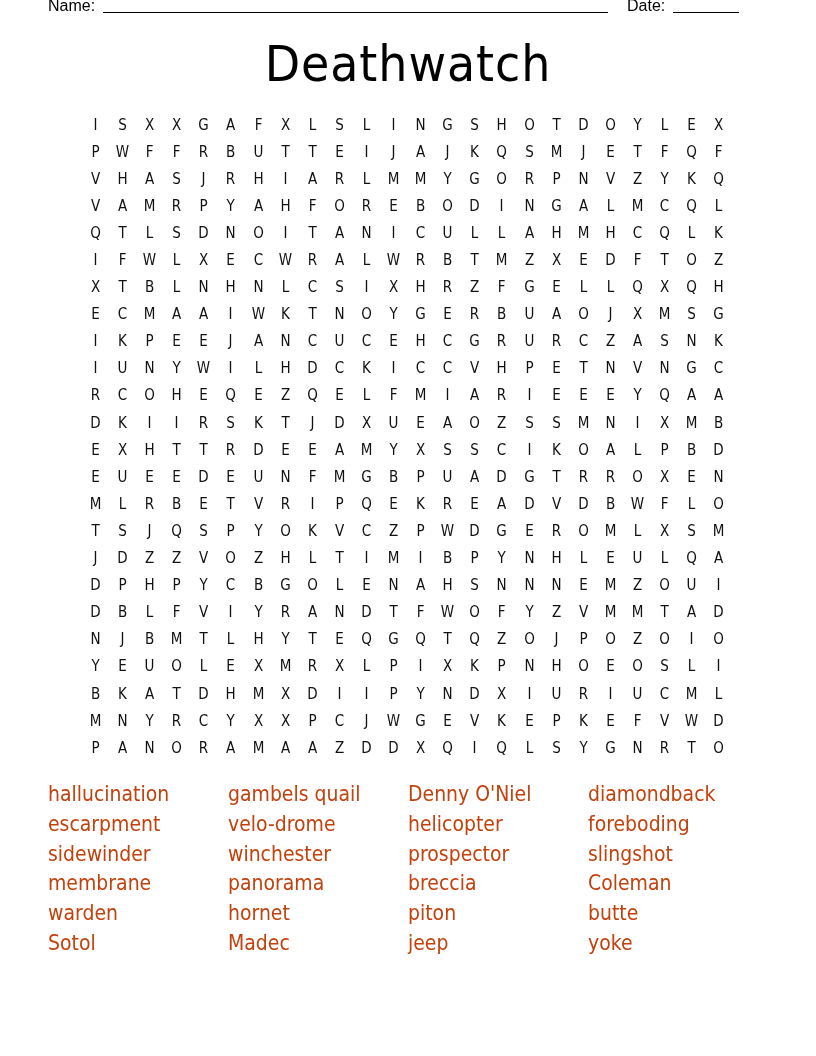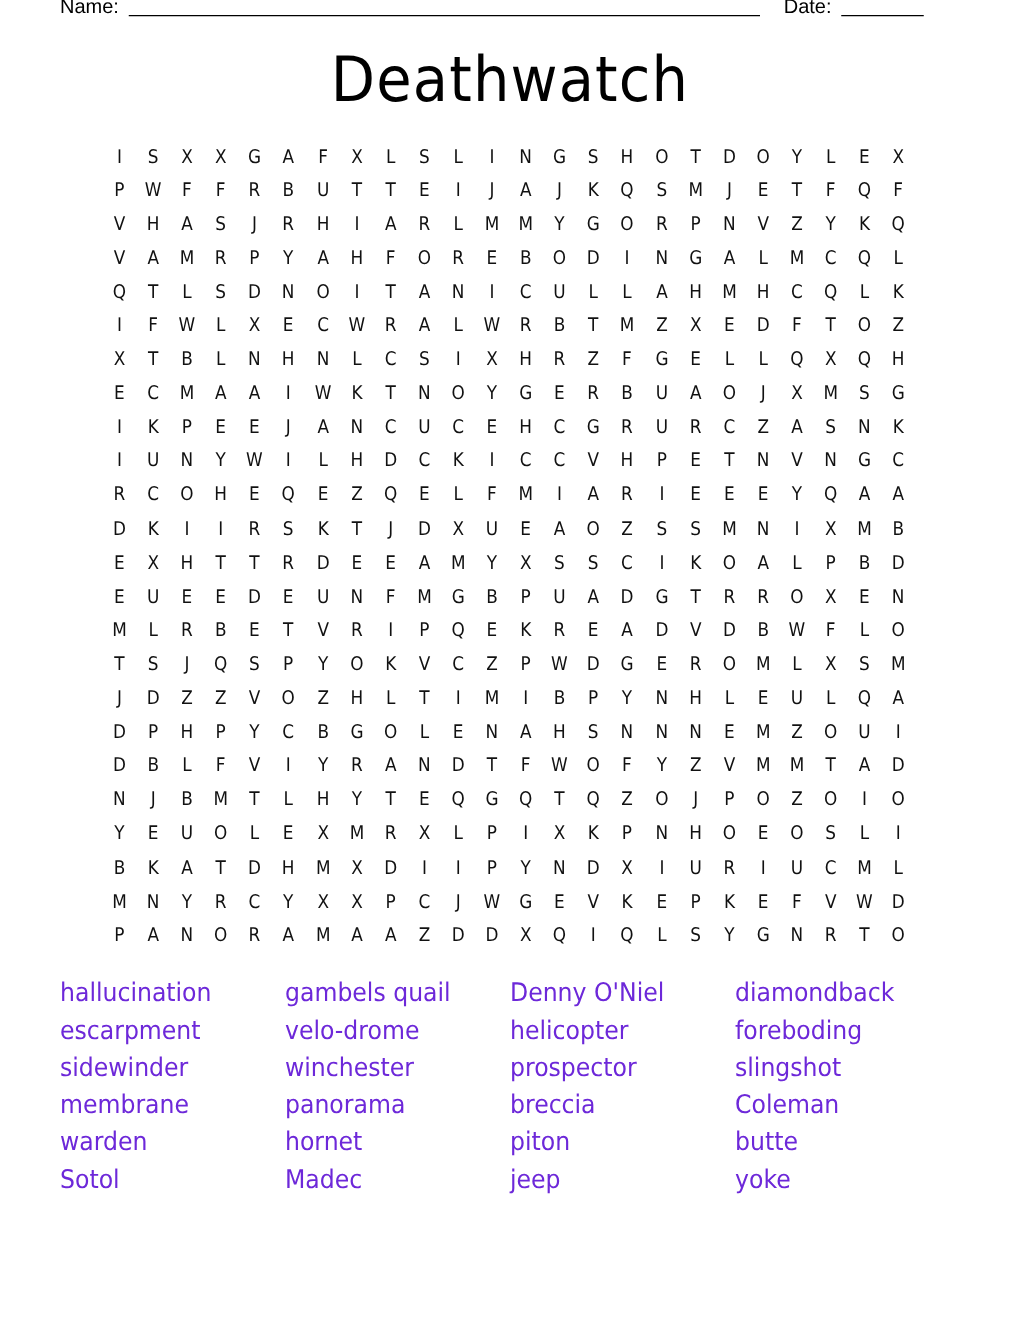--- a/index.html
+++ b/index.html
@@ -22,21 +22,21 @@
       display: grid; grid-template-columns: repeat(24, 27.1px); grid-auto-rows: 27.1px;
     }
     .cell {
       display: flex; align-items: center; justify-content: center;
       font-family: "DejaVu Sans", sans-serif; font-size: 15px; color: #111;
       transform: scaleX(0.9);
     }
     .words {
       position: absolute; left: 48px; top: 780px;
       display: grid; grid-template-columns: repeat(4, 180px); grid-auto-rows: 29.8px;
-      font-family: "DejaVu Sans", sans-serif; font-size: 20.5px; color: #6d28d9;
+      font-family: "DejaVu Sans", sans-serif; font-size: 20.5px; color: #c2410c;
     }
     .word { white-space: nowrap; transform-origin: left center; transform: scaleX(0.92); line-height: 29px; }
   </style>
 </head>
 <body>
 
 <div class="header-line">
   <span class="name-label">Name:</span>
   <span class="name-line"></span>
   <span class="date-label">Date:</span>

